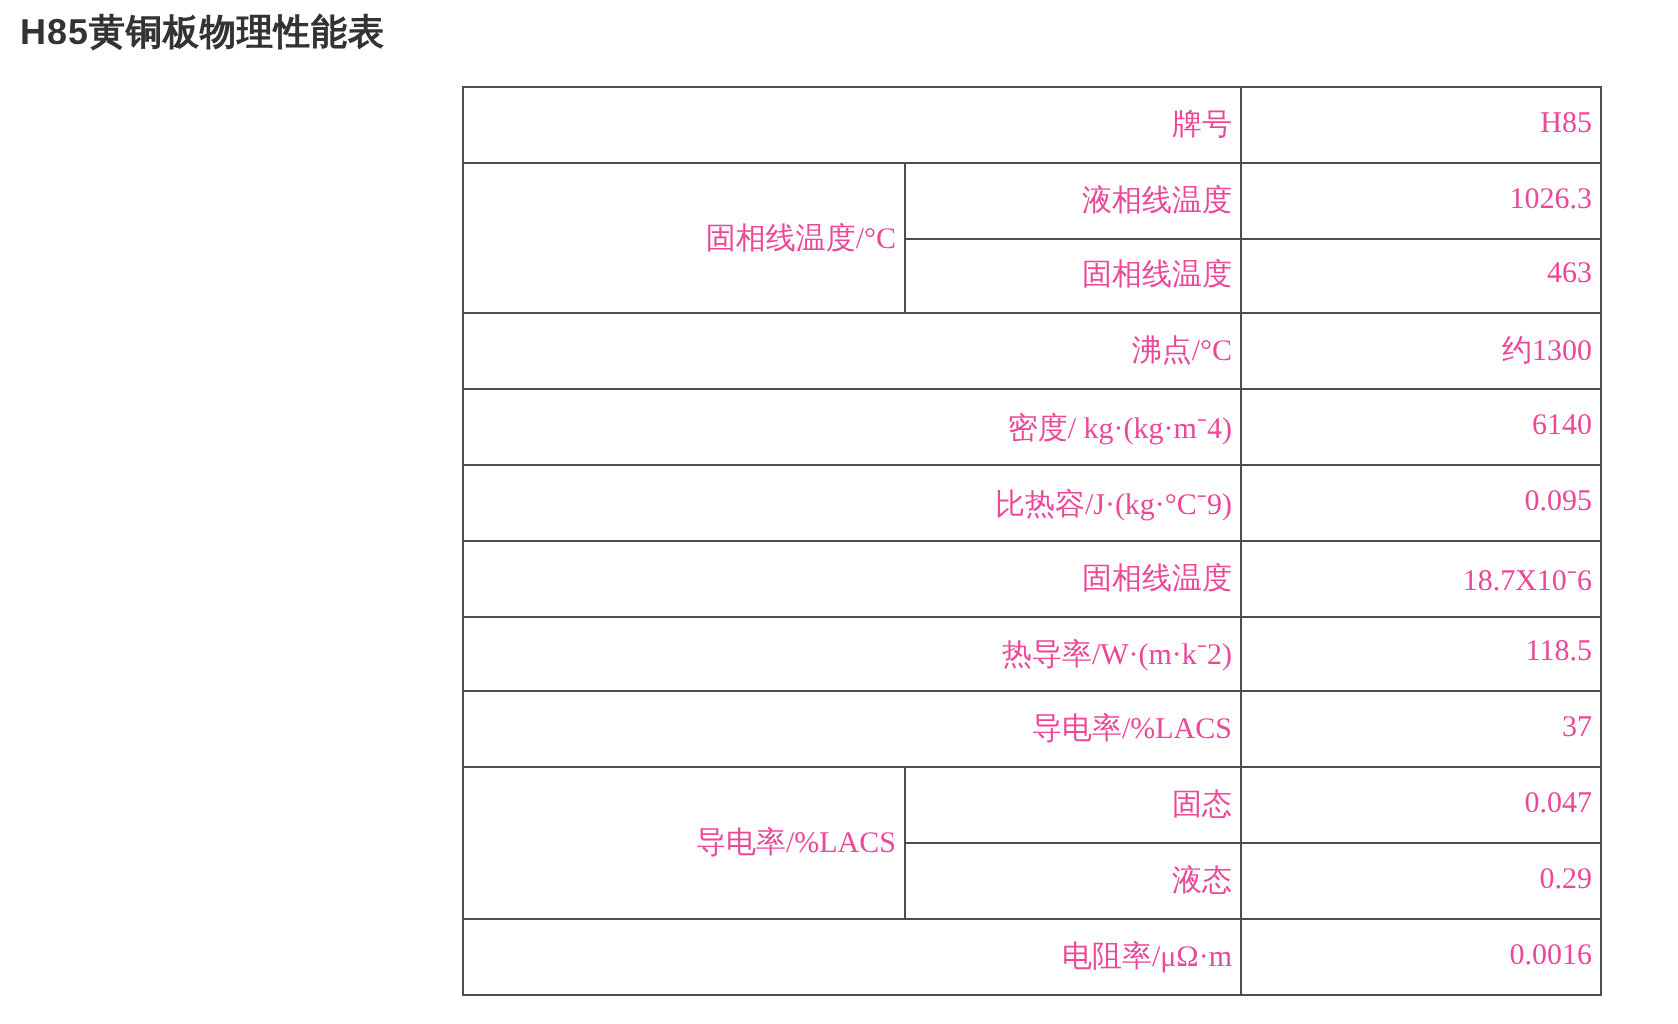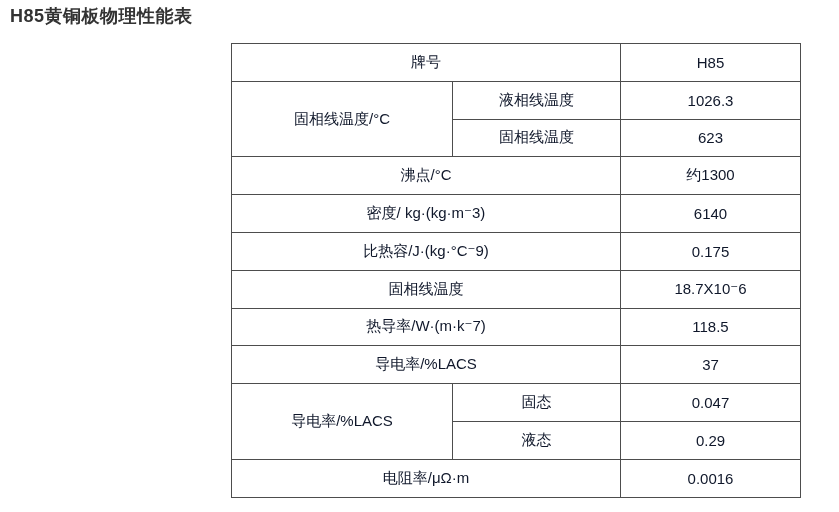--- a/index.html
+++ b/index.html
@@ -29,28 +29,29 @@
   table.props {
     position: absolute;
     left: 231px;
     top: 43px;
     width: 569px;
     border-collapse: collapse;
     table-layout: fixed;
   }
   table.props td {
     border: 1px solid #4d4d4d;
-    text-align: center;
+    text-align: right;
     vertical-align: middle;
     font-size: 15px;
-    color: #0f172a;
+    color: #ec4899;
     height: 36.8px;
     padding: 0 4px;
     overflow: hidden;
     white-space: nowrap;
+    font-family: Liberation Serif, serif;
   }
   col.c-label { width: 221px; }
   col.c-sub   { width: 168px; }
   col.c-value { width: 180px; }
 </style>
 </head>
 <body>
 
 <div class="page">
 
@@ -69,45 +70,45 @@
         <td>H85</td>
       </tr>
 
       <tr>
         <td rowspan="2">固相线温度/°C</td>
         <td>液相线温度</td>
         <td>1026.3</td>
       </tr>
       <tr>
         <td>固相线温度</td>
-        <td>623</td>
+        <td>463</td>
       </tr>
 
       <tr>
         <td colspan="2">沸点/°C</td>
         <td>约1300</td>
       </tr>
 
       <tr>
-        <td colspan="2">密度/ kg·(kg·m⁻3)</td>
+        <td colspan="2">密度/ kg·(kg·m⁻4)</td>
         <td>6140</td>
       </tr>
 
       <tr>
         <td colspan="2">比热容/J·(kg·°C⁻9)</td>
-        <td>0.175</td>
+        <td>0.095</td>
       </tr>
 
       <tr>
         <td colspan="2">固相线温度</td>
         <td>18.7X10⁻6</td>
       </tr>
 
       <tr>
-        <td colspan="2">热导率/W·(m·k⁻7)</td>
+        <td colspan="2">热导率/W·(m·k⁻2)</td>
         <td>118.5</td>
       </tr>
 
       <tr>
         <td colspan="2">导电率/%LACS</td>
         <td>37</td>
       </tr>
 
       <tr>
         <td rowspan="2">导电率/%LACS</td>

